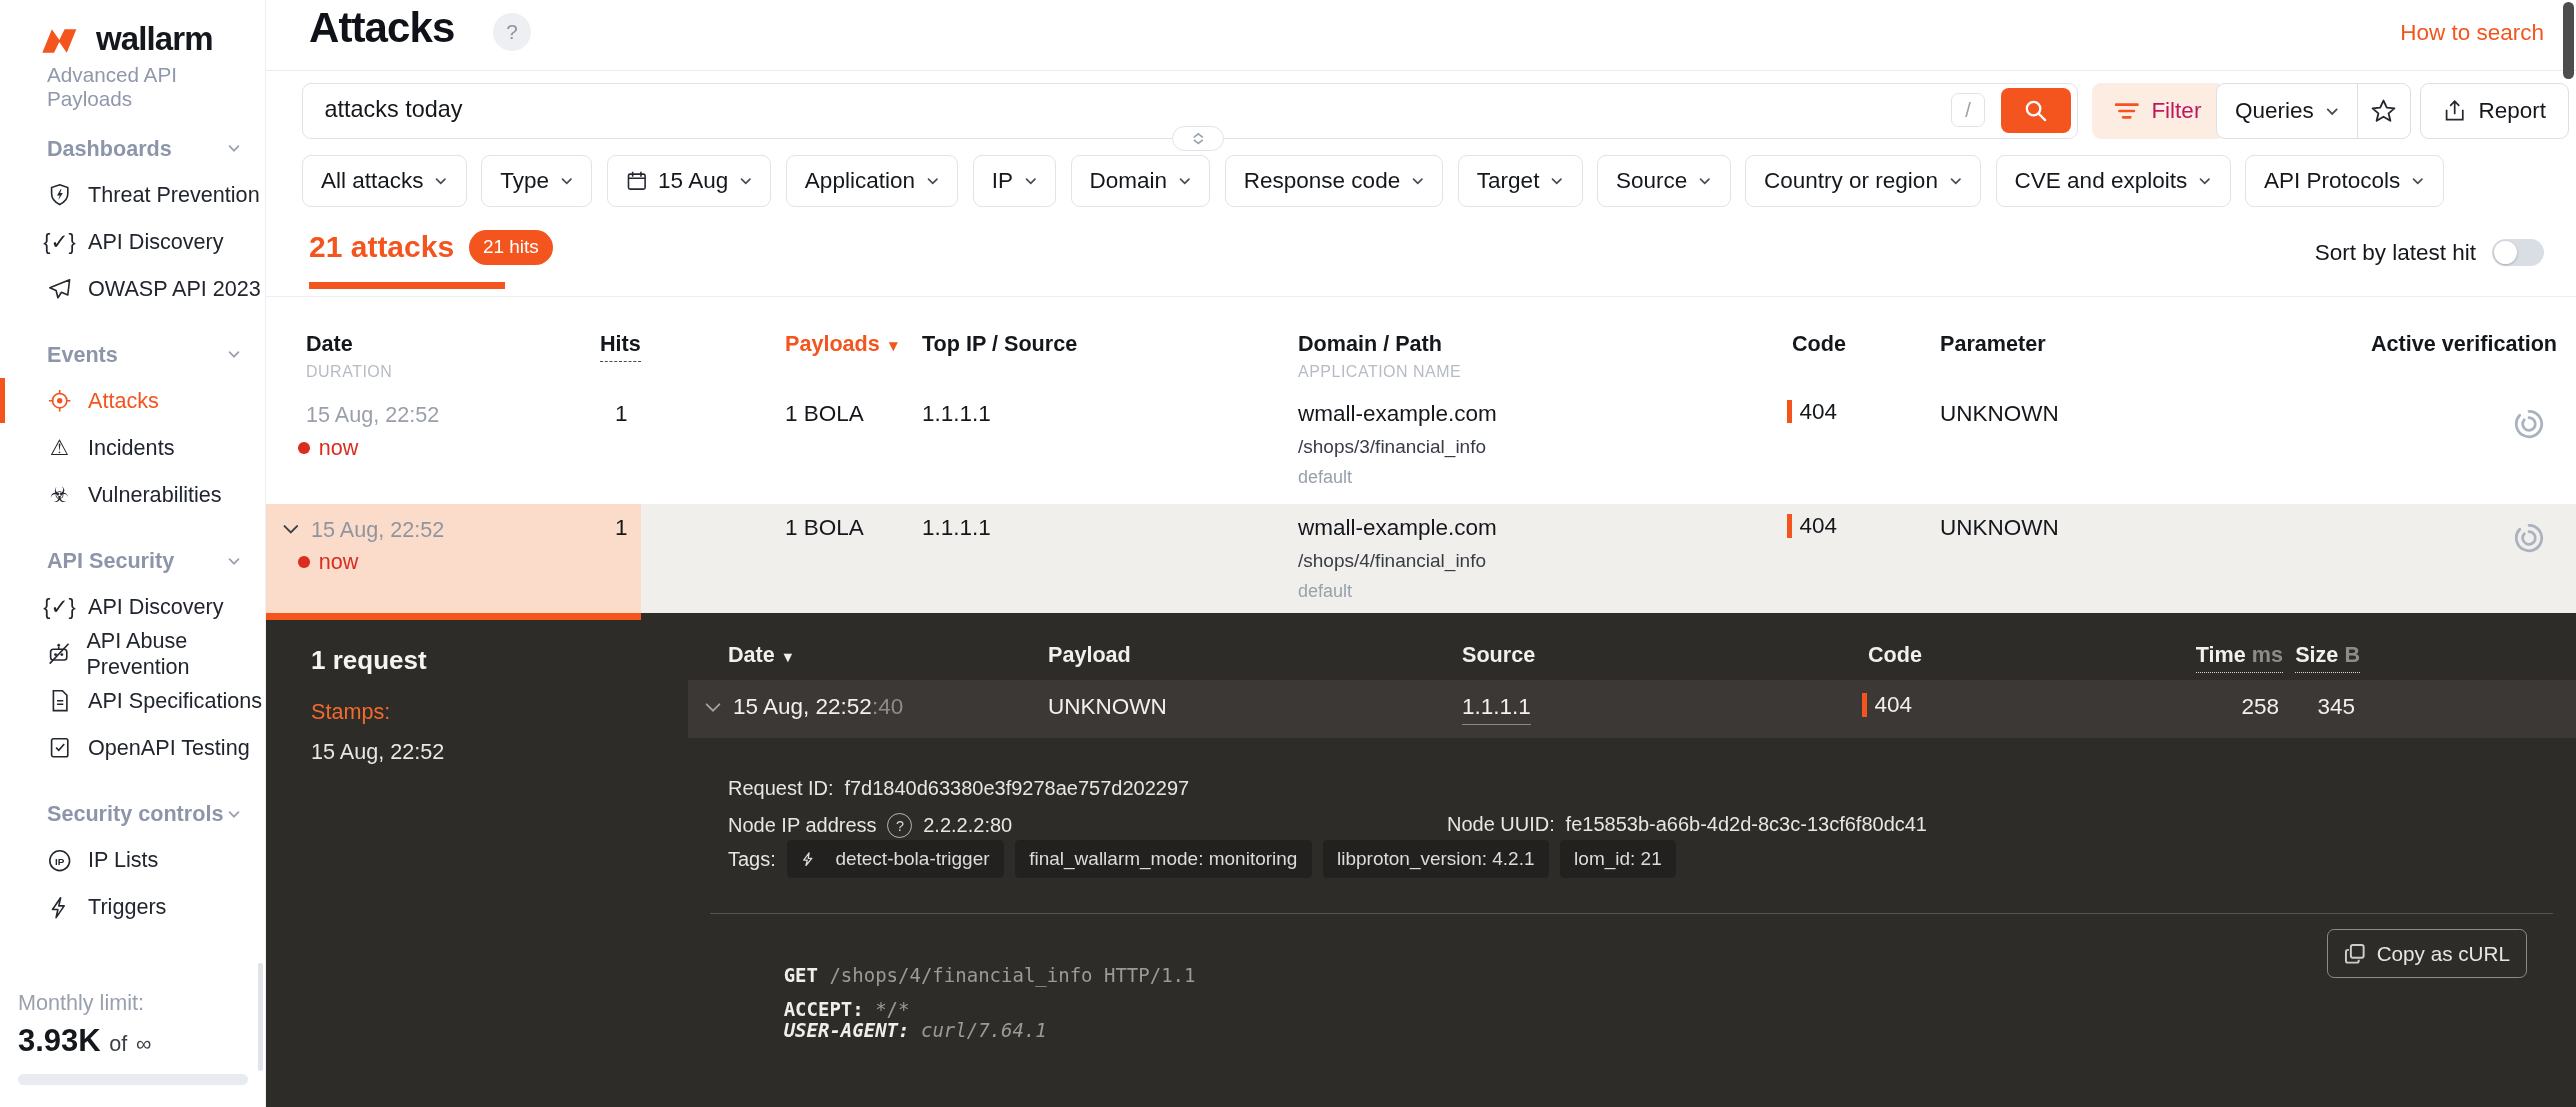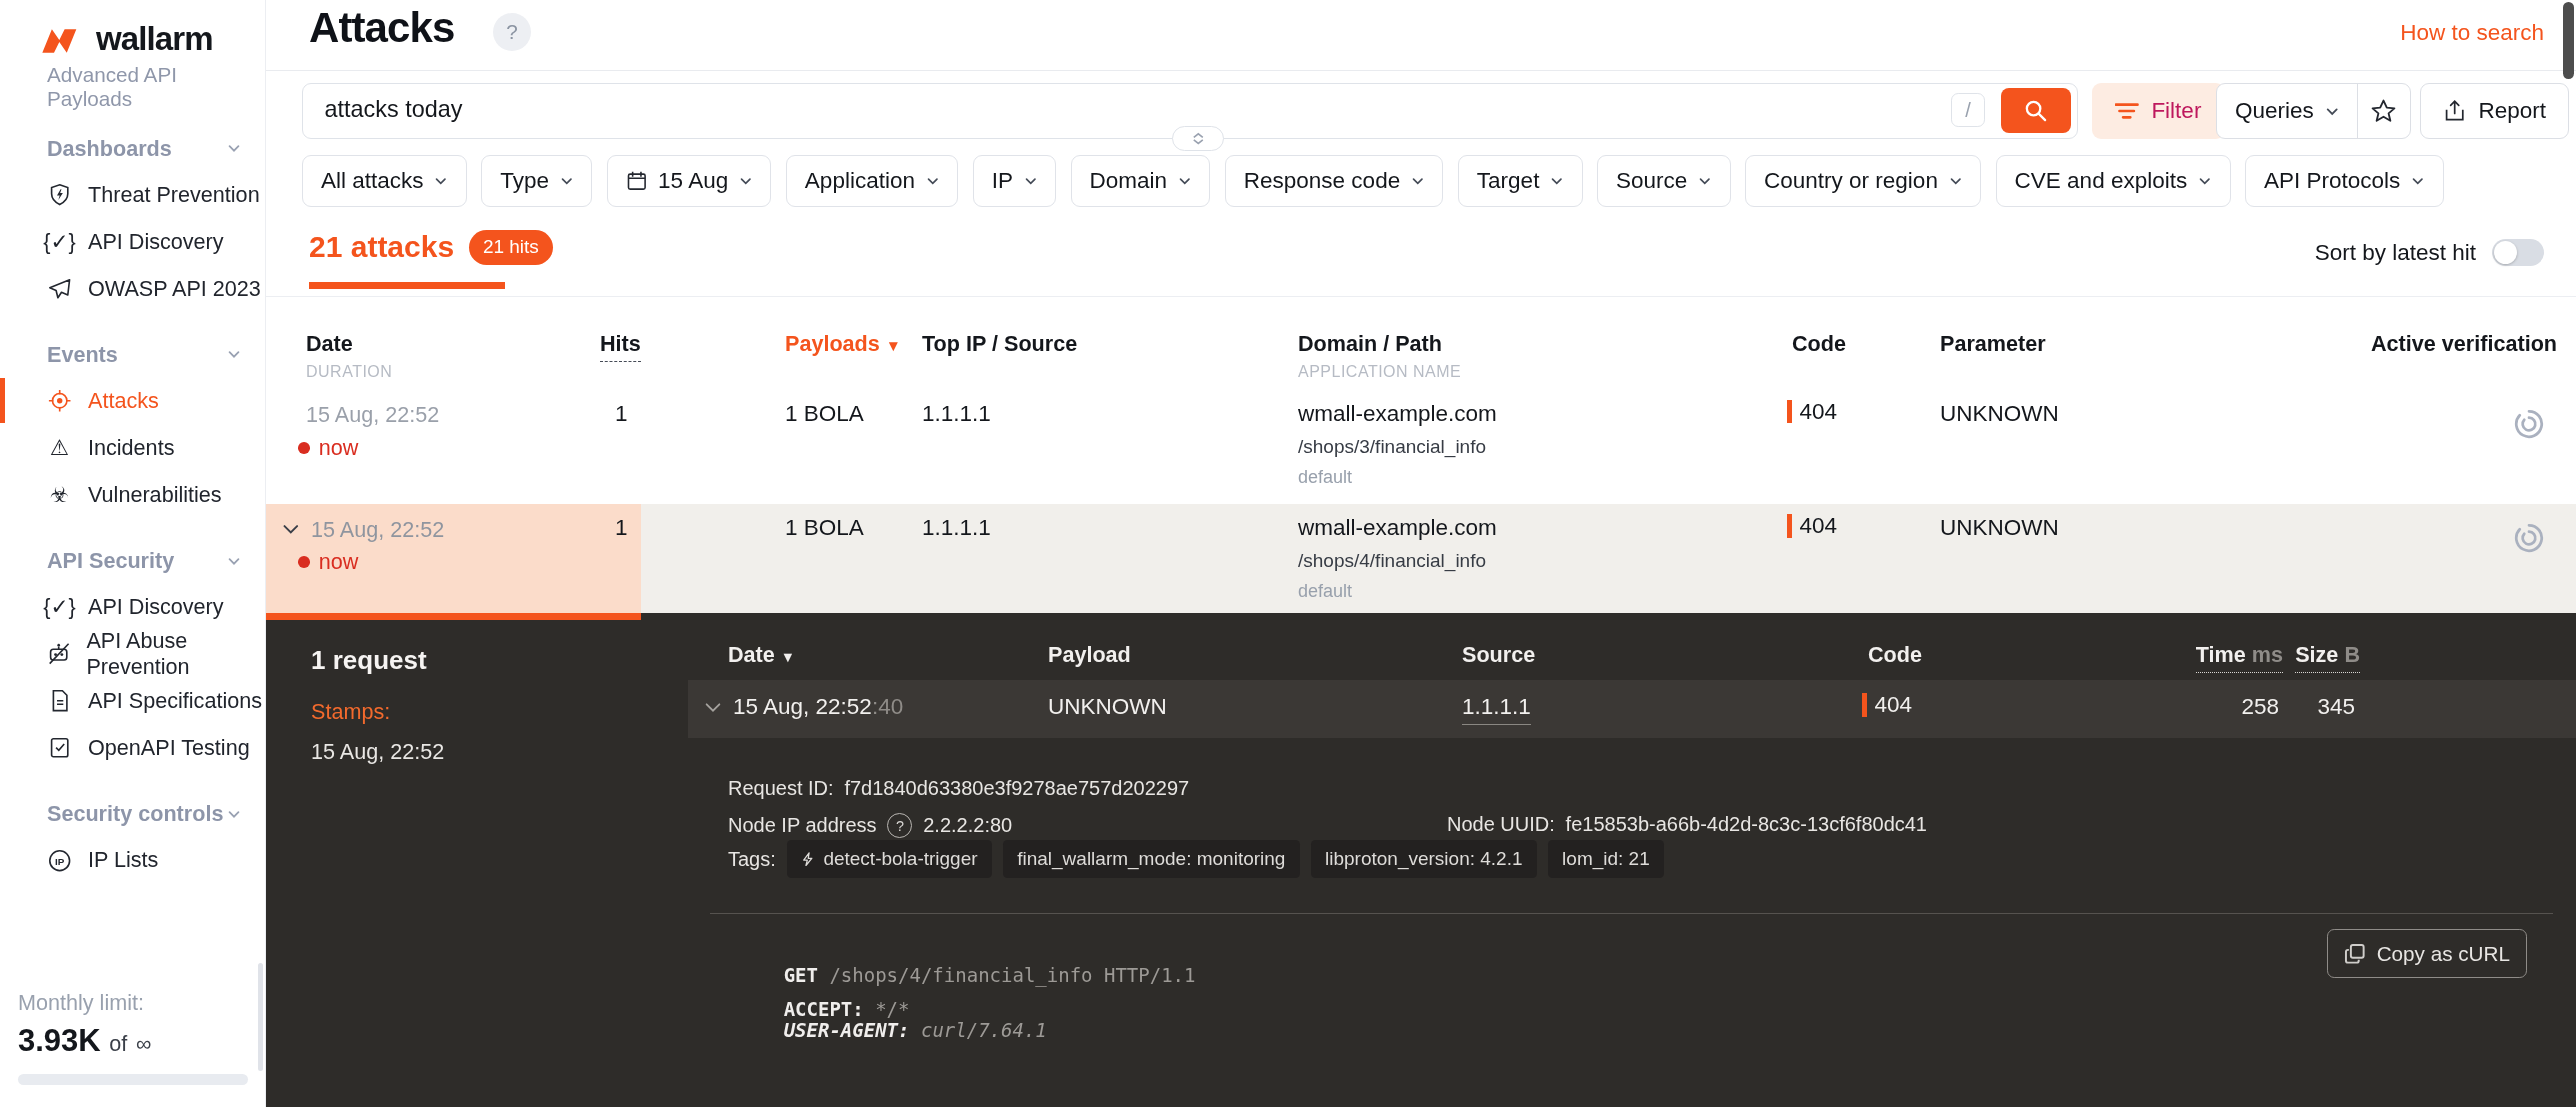--- a/index.html
+++ b/index.html
@@ -121,21 +121,21 @@
   .d-cell { position:absolute; font-size:22.5px; color:#f2f0ee; white-space:nowrap; }
   .d-sec { color:#8f8c88; }
   .src-underline { border-bottom:1.8px solid #8a8782; padding-bottom:5.4px; }
   .d-meta { position:absolute; font-size:20px; color:#e8e6e3; display:flex; align-items:center; gap:10.8px;
             white-space:nowrap; }
   .qmark { width:25px; height:25px; border:1.8px solid #b9b6b2; border-radius:50%; font-size:14.4px;
            color:#d8d6d3; display:flex; align-items:center; justify-content:center; }
   .tagrow { position:absolute; left:462px; top:227px; display:flex; align-items:center; gap:10.8px;
             font-size:20px; color:#e8e6e3; }
   .tag { background:#232120; border-radius:4.5px; height:38px; padding:0 14.4px; display:flex;
-         align-items:center; gap:8px; font-size:19px; color:#dedcd9; }
+         align-items:center; gap:20px; font-size:19px; color:#dedcd9; }
   .d-sep { position:absolute; left:444px; right:23.4px; top:300px; height:0.9px; background:#56534f; }
   .code-line { position:absolute; left:449px; font-family:"DejaVu Sans Mono",monospace; font-size:19px;
                color:#9d9a96; white-space:pre; }
   .code-key { color:#f0eeec; font-weight:700; }
   .copy-btn { position:absolute; right:49px; top:316px; height:49px; padding:0 16px;
               border:1.8px solid #8f8c88; border-radius:7.2px; color:#e8e6e3; font-size:20.7px;
               display:flex; align-items:center; gap:10.8px; background:transparent; cursor:pointer; }
 
   .win-scroll { position:absolute; right:1.8px; top:1.8px; width:10.8px; height:77px; background:#4d4d4d;
                 border-radius:5.4px; z-index:9; }
@@ -267,20 +267,28 @@
         </span>
     </div>
     <div class="nav-item">
       <span class="nicon">
         <svg width="23.4" height="23.4" viewBox="0 0 26 26" style="font-size:24px">
             <circle cx="13" cy="13" r="11" fill="none" stroke="#23272f" stroke-width="1.8"></circle>
             <text x="13" y="17.5" text-anchor="middle" font-size="11" font-weight="bold" fill="#23272f" font-family="Liberation Sans,sans-serif">IP</text>
           </svg>
         </span>
       <span>IP Lists</span>
+    </div>
+    <div class="nav-item">
+      <span class="nicon">
+        <svg width="23.4" height="23.4" viewBox="0 0 26 26">
+            <path d="M14 2L5 15h6l-2 9 9-13h-6z" fill="none" stroke="#23272f" stroke-width="1.8" stroke-linejoin="round"></path>
+          </svg>
+        </span>
+      <span>Triggers</span>
     </div>
   </div>
 
   <div class="limit-block">
     <div class="limit-label">Monthly limit:</div>
     <div class="limit-value">
       <span>3.93K</span>
       <span class="of">of</span>
       <span class="of">∞</span>
     </div>

